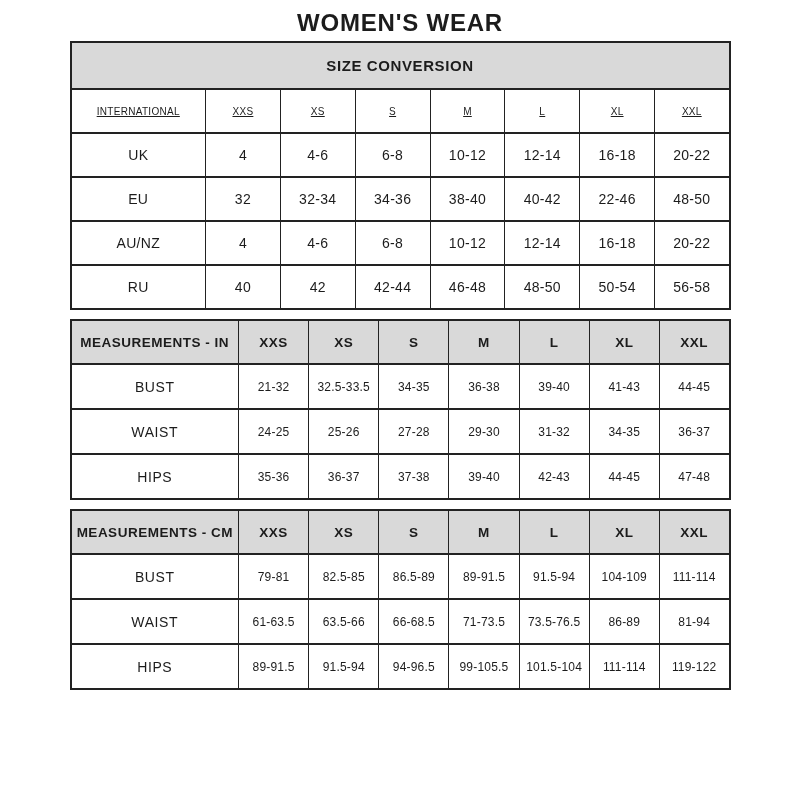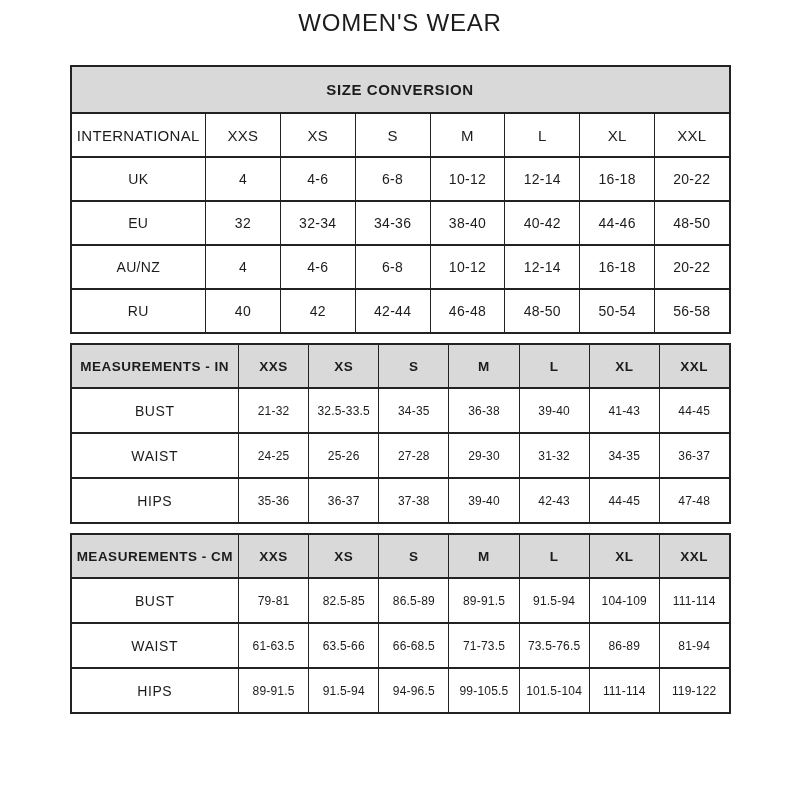--- a/index.html
+++ b/index.html
@@ -15,23 +15,23 @@
     width: 800px;
     height: 800px;
     background: var(--bg);
     font-family: "Liberation Sans", sans-serif;
     color: var(--text);
   }
   .page { padding-top: 9px; }
   .title {
     text-align: center;
     font-size: 24px;
-    font-weight: normal;
+    font-weight: bold;
     letter-spacing: 0.8px;
-    margin: 0 0 28px 0;
+    margin: 0 0 4px 0;
   }
   table.tbl {
     border-collapse: collapse;
     table-layout: fixed;
     width: 661px;
     margin: 0 auto 9px auto;
     border: 2.6px solid var(--border);
   }
   table.tbl td {
     border: 1.7px solid var(--border);
@@ -45,21 +45,21 @@
   }
   
   .tbl-size .banner-row { height: 47px; }
   .tbl-size .banner {
     background: var(--header-bg);
     font-weight: bold;
     font-size: 15px;
     letter-spacing: 0.6px;
   }
   .tbl-size .cols-row { height: 44px; }
-  .tbl-size .cols-row td { font-size: 15px; }
+  .tbl-size .cols-row td { font-size: 10px; text-decoration: underline; }
   .tbl-size tbody tr { height: 44px; }
   .tbl-size tbody td { font-size: 14px; }
   
   .tbl-meas thead tr { height: 44px; }
   .tbl-meas thead td {
     background: var(--header-bg);
     font-weight: bold;
     font-size: 13.5px;
     letter-spacing: 0.5px;
   }
@@ -111,21 +111,21 @@
           <td class="cell-value">16-18</td>
           <td class="cell-value">20-22</td>
         </tr>
         <tr>
           <td class="row-label">EU</td>
           <td class="cell-value">32</td>
           <td class="cell-value">32-34</td>
           <td class="cell-value">34-36</td>
           <td class="cell-value">38-40</td>
           <td class="cell-value">40-42</td>
-          <td class="cell-value">44-46</td>
+          <td class="cell-value">22-46</td>
           <td class="cell-value">48-50</td>
         </tr>
         <tr>
           <td class="row-label">AU/NZ</td>
           <td class="cell-value">4</td>
           <td class="cell-value">4-6</td>
           <td class="cell-value">6-8</td>
           <td class="cell-value">10-12</td>
           <td class="cell-value">12-14</td>
           <td class="cell-value">16-18</td>

